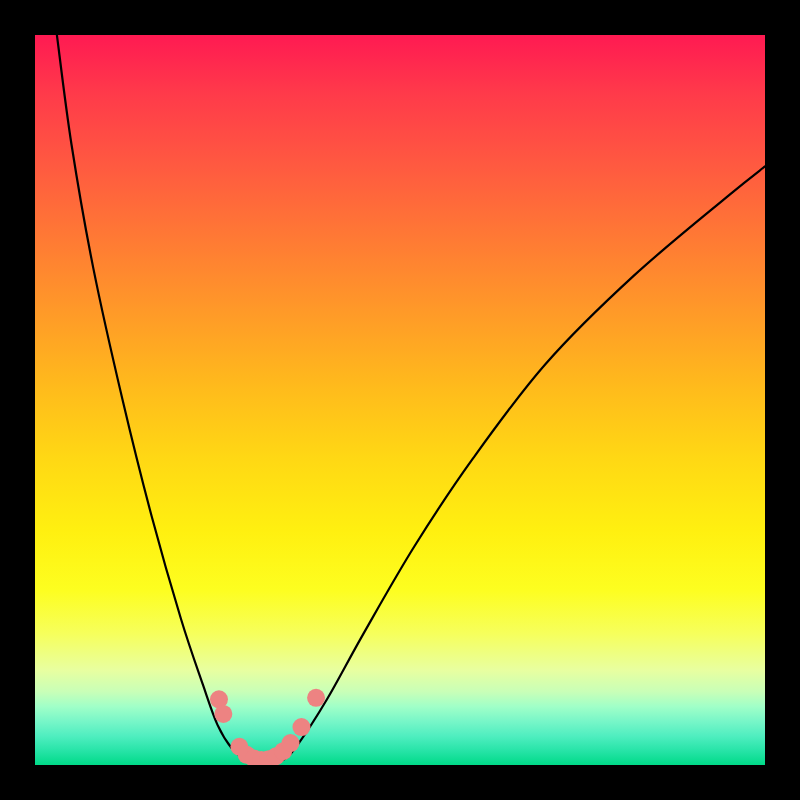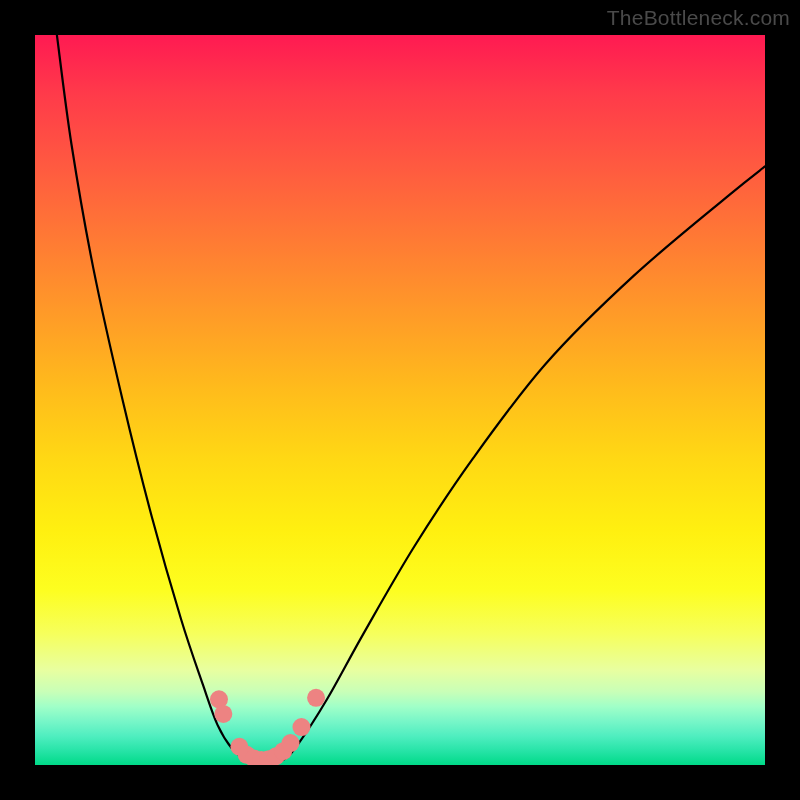--- a/index.html
+++ b/index.html
@@ -84,14 +84,13 @@
           <circle cx="226.30" cy="724.89" r="9" fill="#ed8382"></circle>
           <circle cx="233.60" cy="724.16" r="9" fill="#ed8382"></circle>
           <circle cx="240.90" cy="721.24" r="9" fill="#ed8382"></circle>
           <circle cx="248.20" cy="716.13" r="9" fill="#ed8382"></circle>
           <circle cx="255.50" cy="708.10" r="9" fill="#ed8382"></circle>
           <circle cx="266.45" cy="692.04" r="9" fill="#ed8382"></circle>
           <circle cx="281.05" cy="662.84" r="9" fill="#ed8382"></circle>
         </g>
     </svg>
   </div>
-  <div class="attribution">TheBottleneck.com</div>
 </div>
 
 </body></html>

